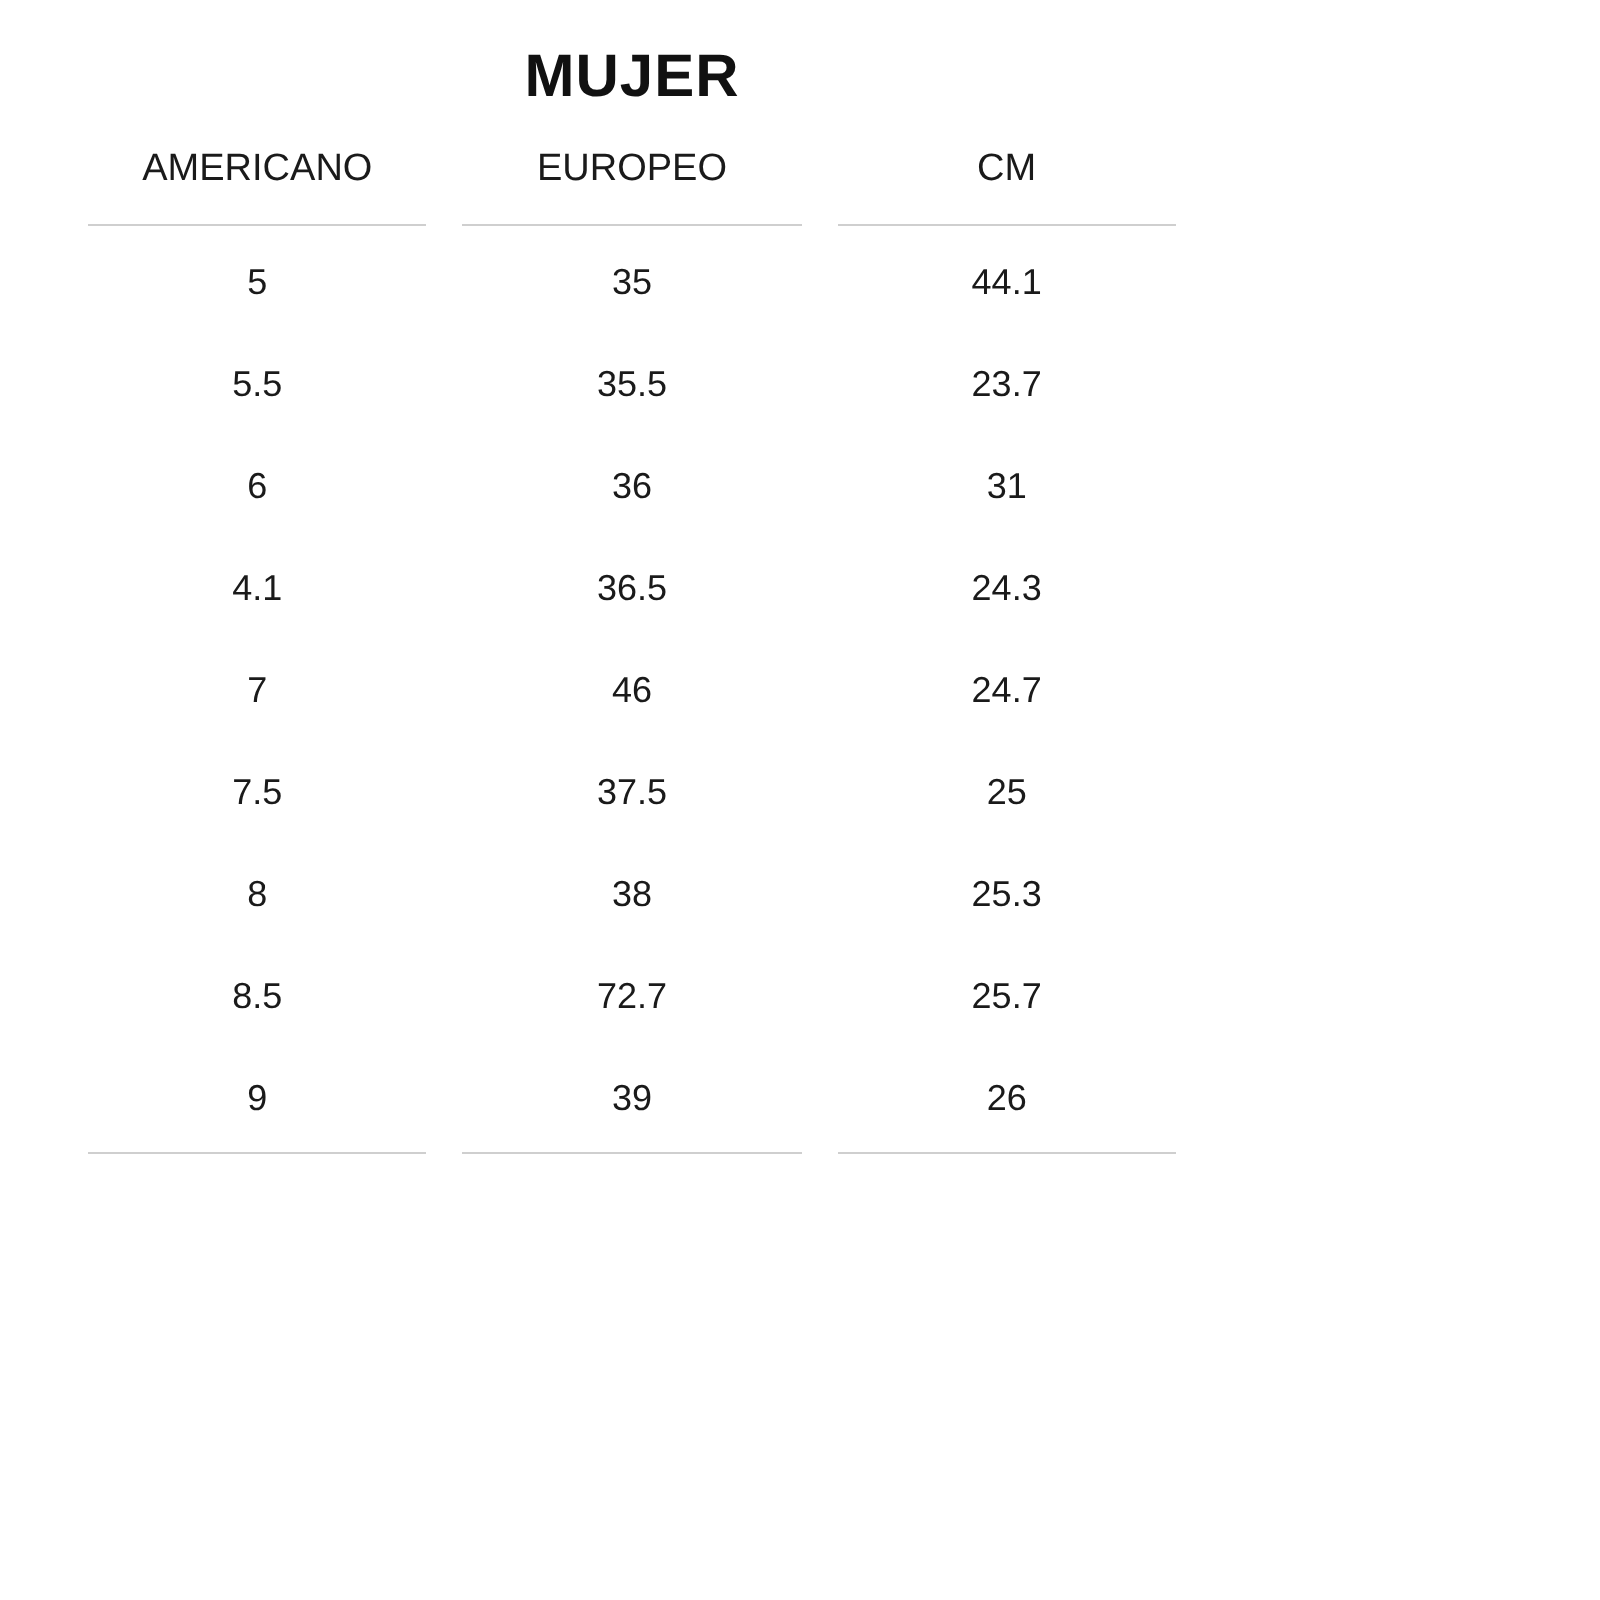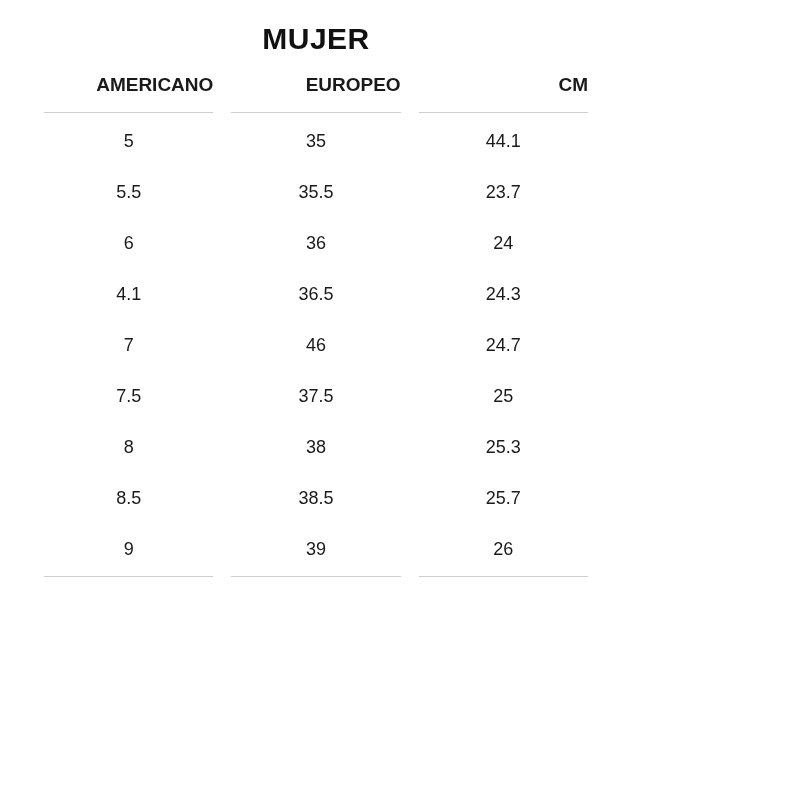--- a/index.html
+++ b/index.html
@@ -30,24 +30,24 @@
     margin: 4px 0 14px 0;
     color: #111111;
   }
   table.size-table {
     width: 100%;
     border-collapse: collapse;
     table-layout: fixed;
   }
   table.size-table th {
     font-size: 19px;
-    font-weight: bold;
+    font-weight: normal;
     color: #1a1a1a;
     padding: 4px 0 16px 0;
-    text-align: right;
+    text-align: center;
     border-bottom: 1px solid #cfcfcf;
   }
   table.size-table th.col-sep,
   table.size-table td.col-sep {
     width: 18px;
     border-bottom: none !important;
   }
   table.size-table td {
     font-size: 18px;
     text-align: center;
@@ -96,21 +96,21 @@
         <td class="col-sep"></td>
         <td>35.5</td>
         <td class="col-sep"></td>
         <td>23.7</td>
       </tr>
       <tr>
         <td>6</td>
         <td class="col-sep"></td>
         <td>36</td>
         <td class="col-sep"></td>
-        <td>24</td>
+        <td>31</td>
       </tr>
       <tr>
         <td>4.1</td>
         <td class="col-sep"></td>
         <td>36.5</td>
         <td class="col-sep"></td>
         <td>24.3</td>
       </tr>
       <tr>
         <td>7</td>
@@ -129,21 +129,21 @@
       <tr>
         <td>8</td>
         <td class="col-sep"></td>
         <td>38</td>
         <td class="col-sep"></td>
         <td>25.3</td>
       </tr>
       <tr>
         <td>8.5</td>
         <td class="col-sep"></td>
-        <td>38.5</td>
+        <td>72.7</td>
         <td class="col-sep"></td>
         <td>25.7</td>
       </tr>
       <tr>
         <td>9</td>
         <td class="col-sep"></td>
         <td>39</td>
         <td class="col-sep"></td>
         <td>26</td>
       </tr>

